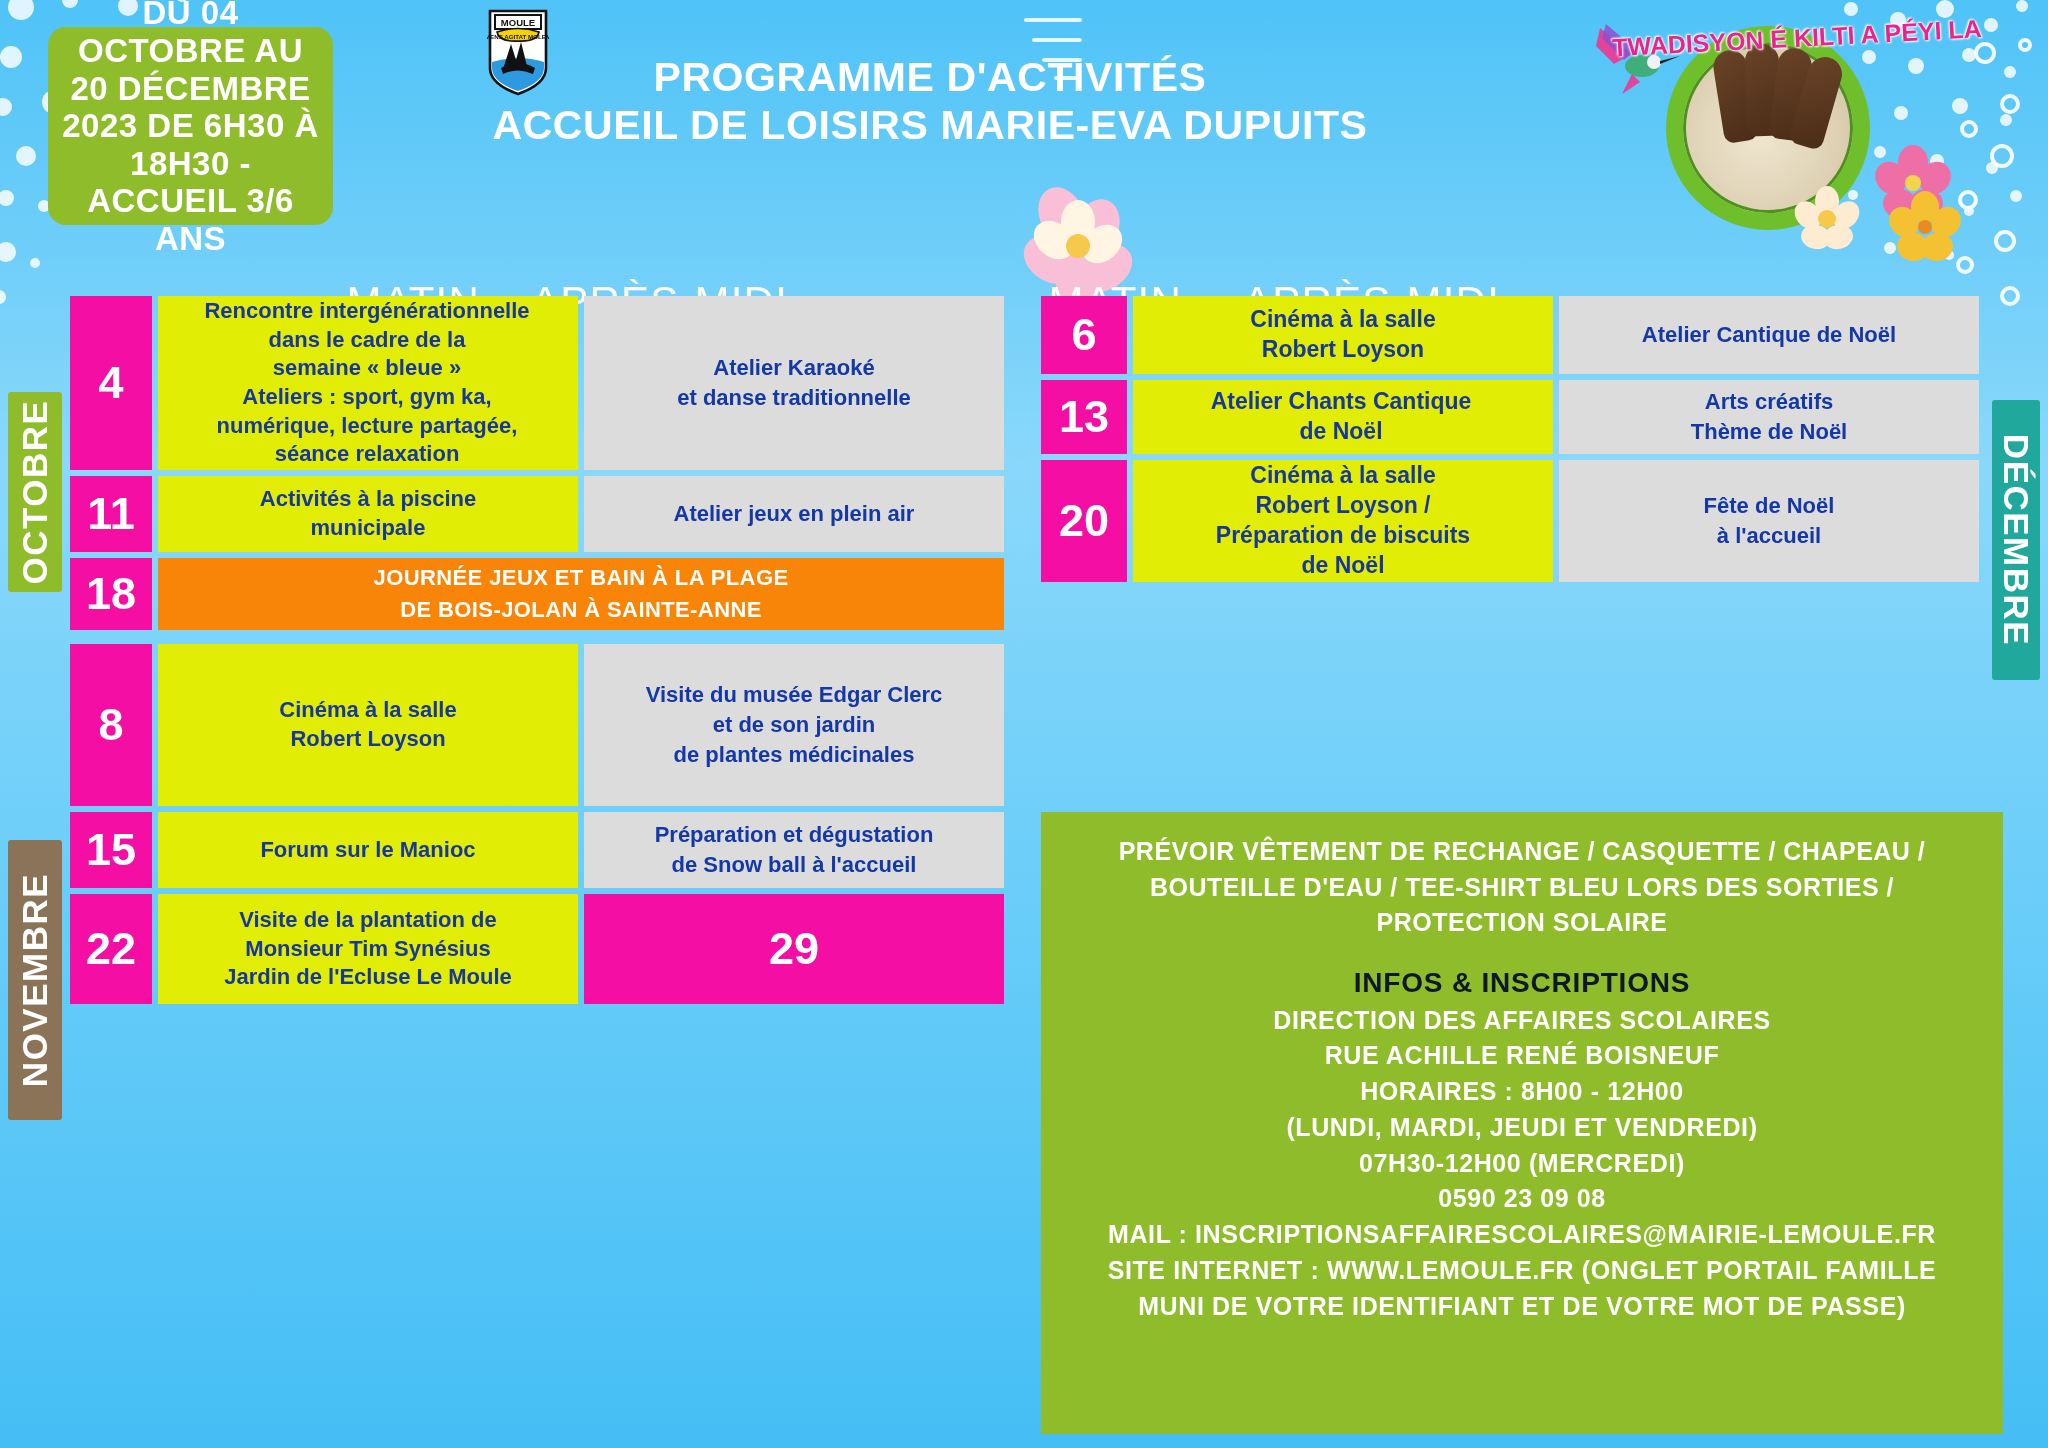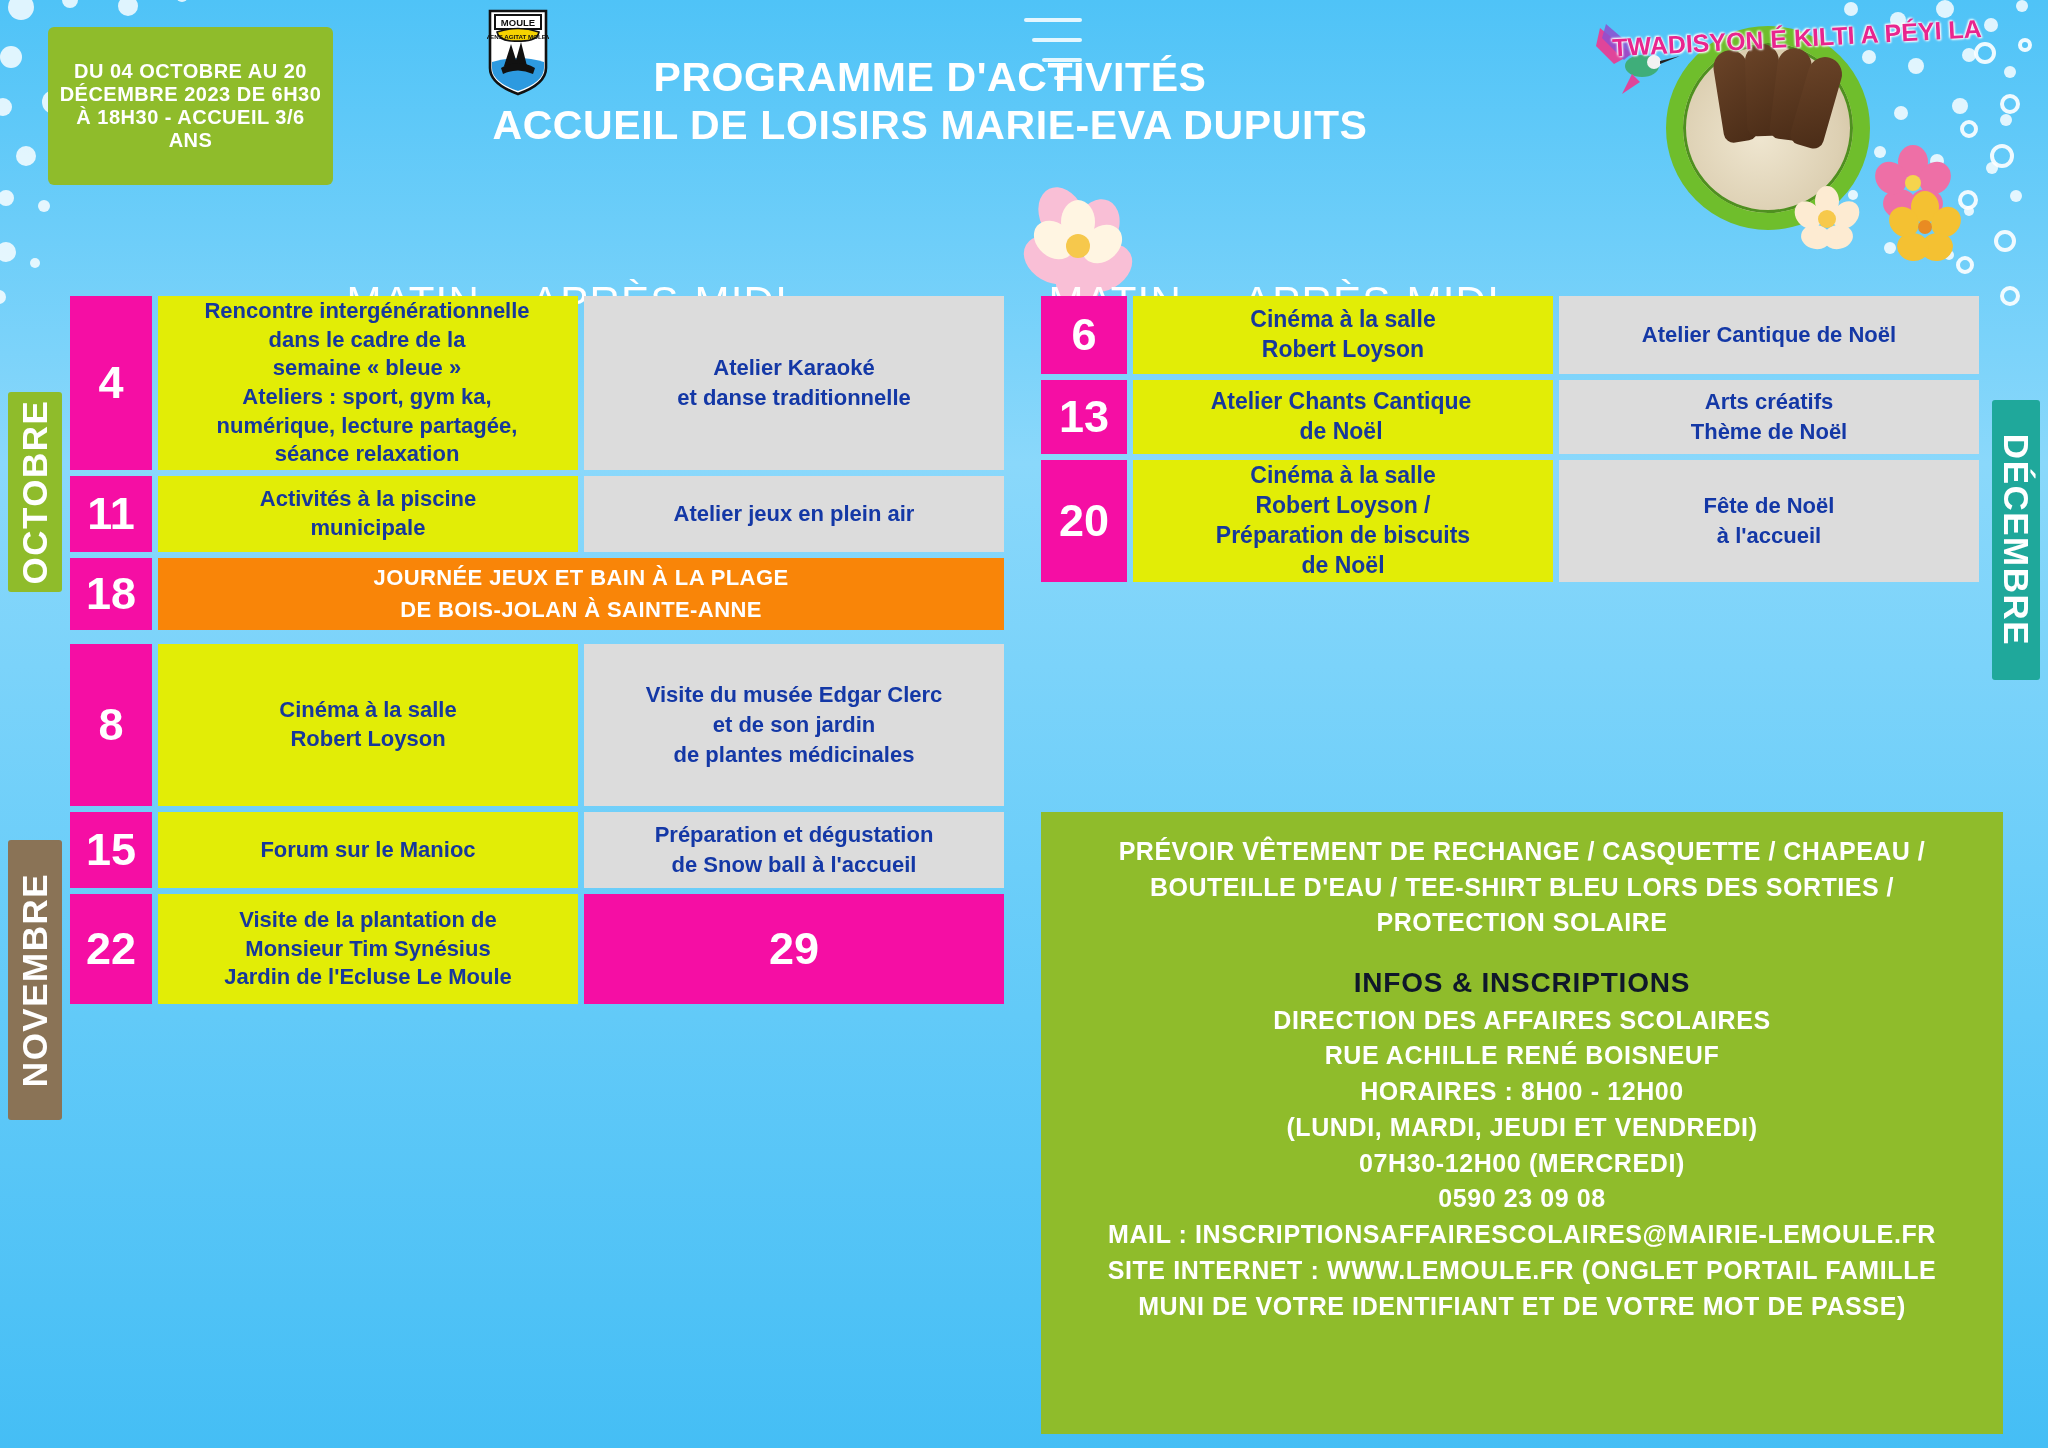--- a/index.html
+++ b/index.html
@@ -14,25 +14,25 @@
   .dots-left, .dots-right {
     position: absolute; pointer-events: none;
   }
   .dots-left { left: -10px; top: -10px; width: 330px; height: 330px; }
   .dots-right { right: -6px; top: -6px; width: 250px; height: 360px; }
   .dot { position: absolute; border-radius: 50%; background: #ffffff; opacity: .82; }
   .ring { position: absolute; border-radius: 50%; border: 4px solid #ffffff; opacity: .9; }
 
   
   .green-box {
-    position: absolute; left: 48px; top: 27px; width: 285px; height: 158px;
-    background: #8FBC2B; border-radius: 6px;
+    position: absolute; left: 48px; top: 27px; width: 285px; height: 198px;
+    background: #8FBC2B; border-radius: 18px;
     display: flex; align-items: center; justify-content: center;
     color: #fff; text-align: center;
-    font-weight: 700; font-size: 20px; line-height: 1.14; letter-spacing: .5px;
+    font-weight: 700; font-size: 33px; line-height: 1.14; letter-spacing: .5px;
     padding: 4px 8px;
   }
 
   .crest {
     position: absolute; left: 487px; top: 8px; width: 62px; height: 88px;
   }
 
   .main-title {
     position: absolute; left: 300px; top: 54px; width: 1260px;
     text-align: center; color: #ffffff;

